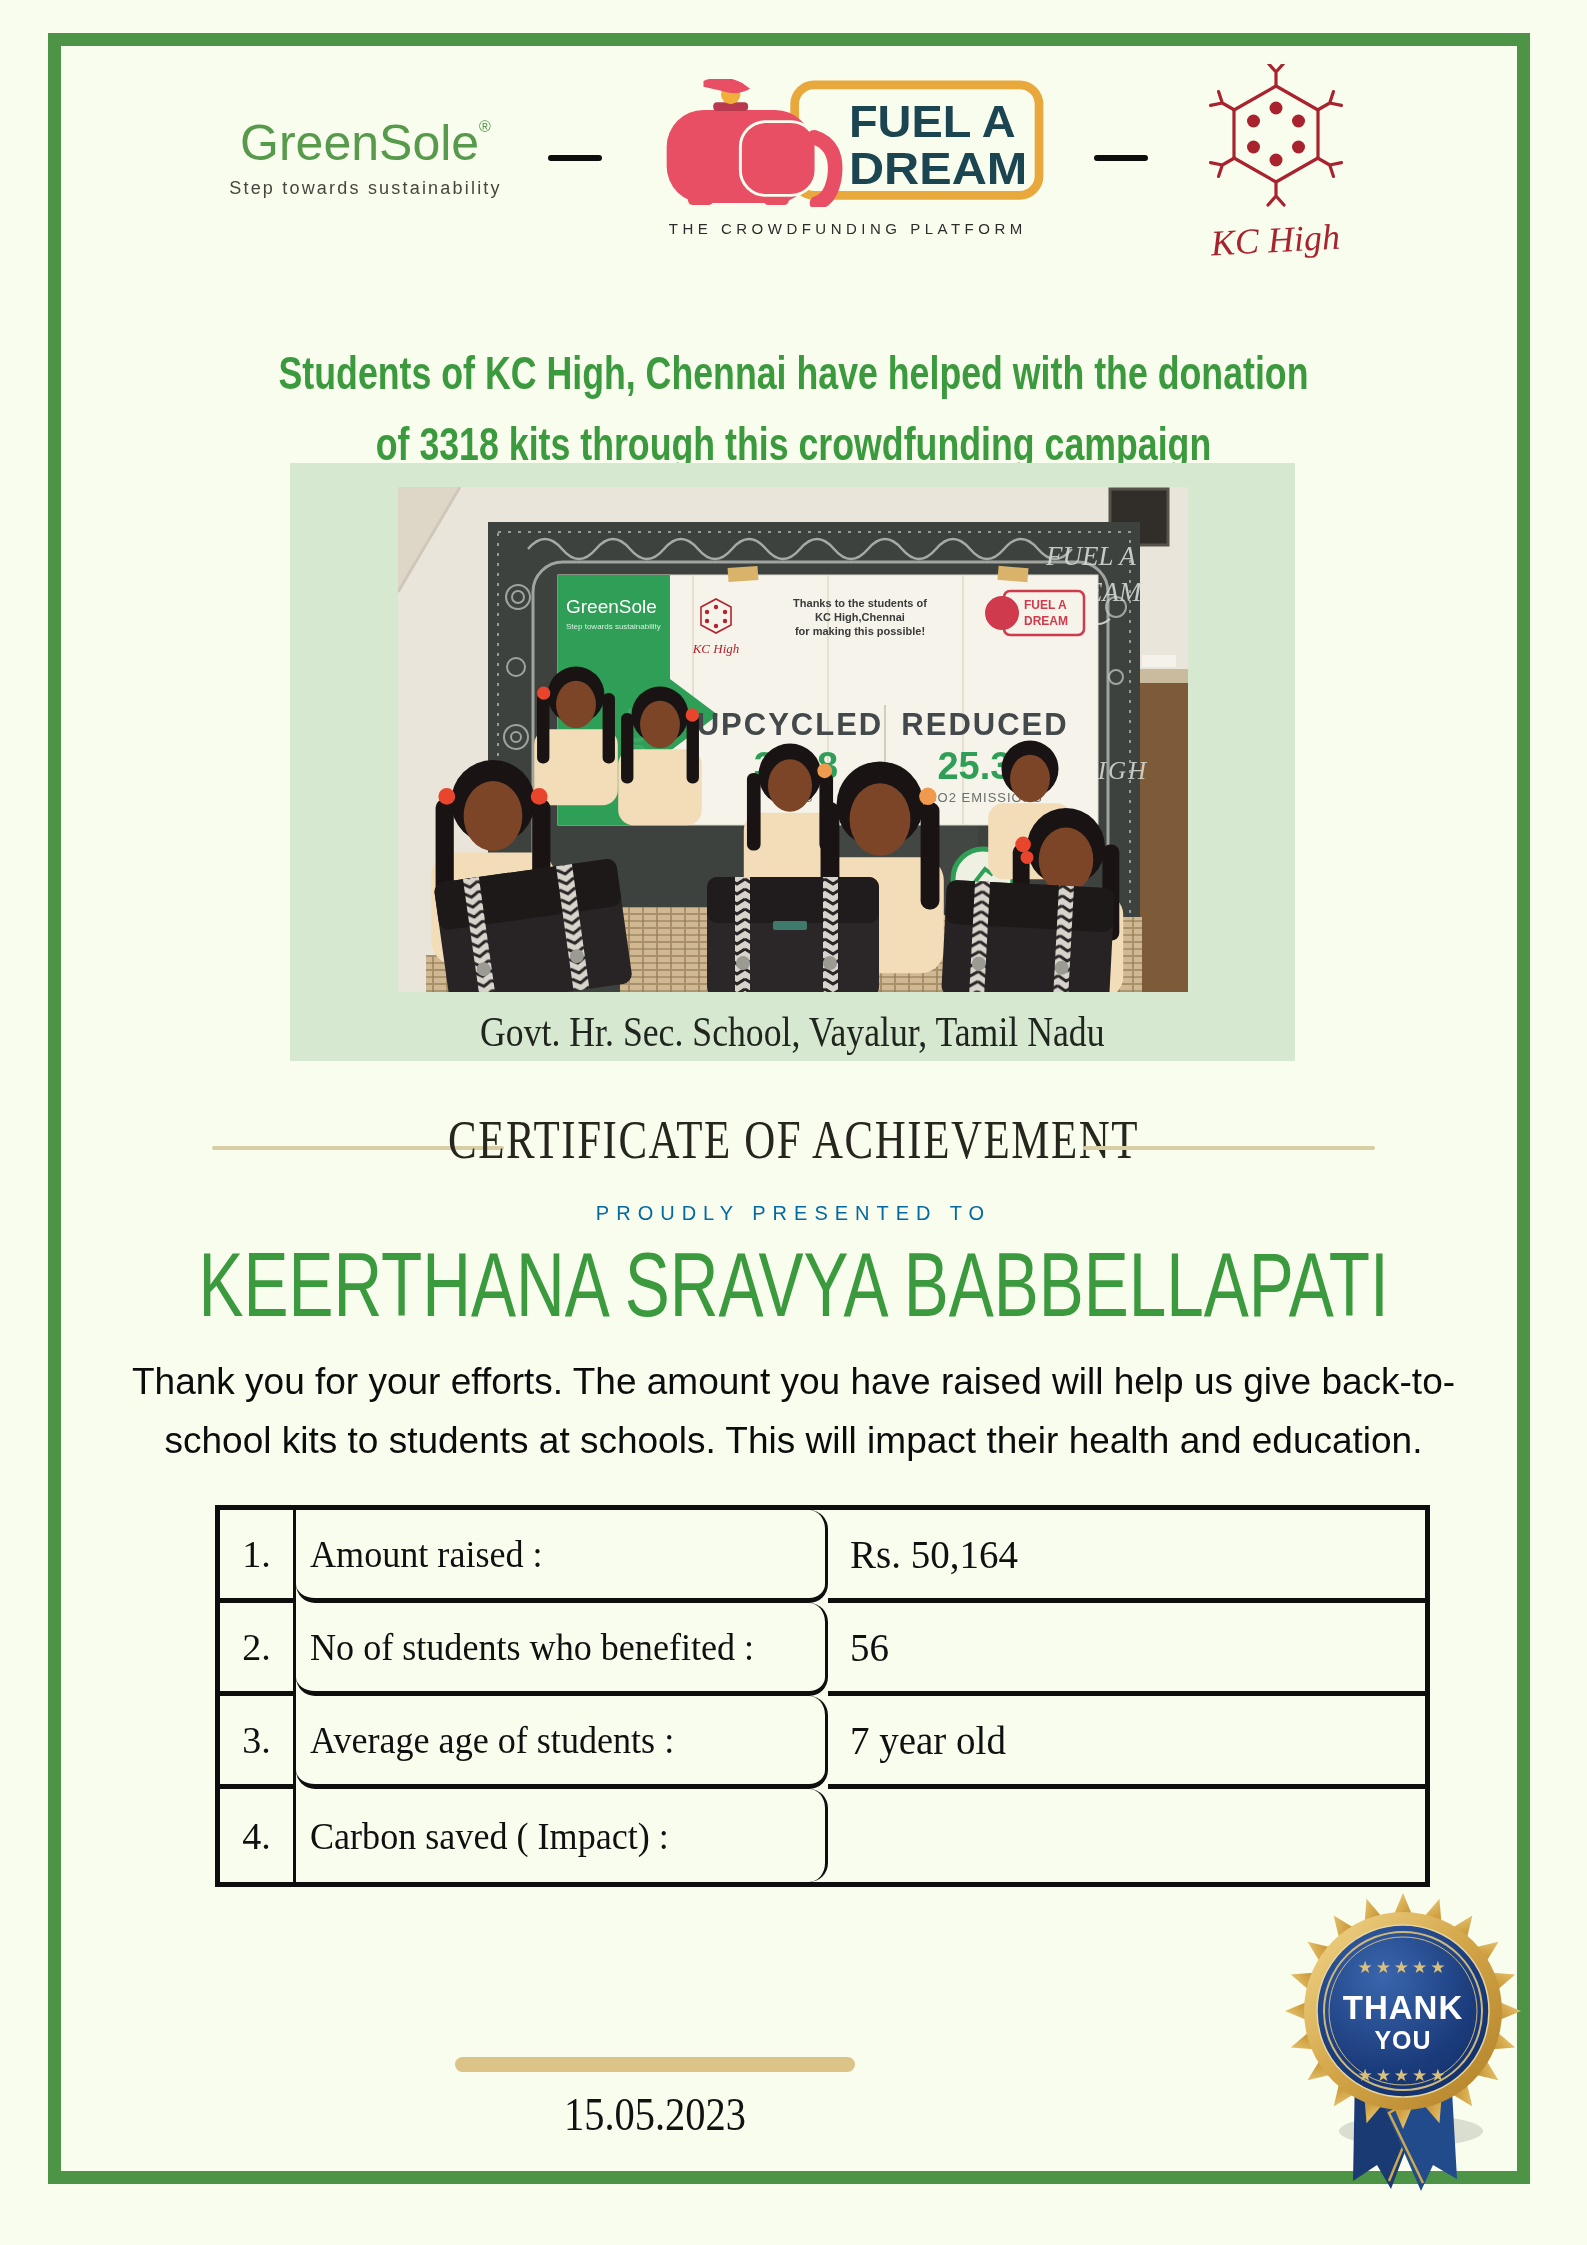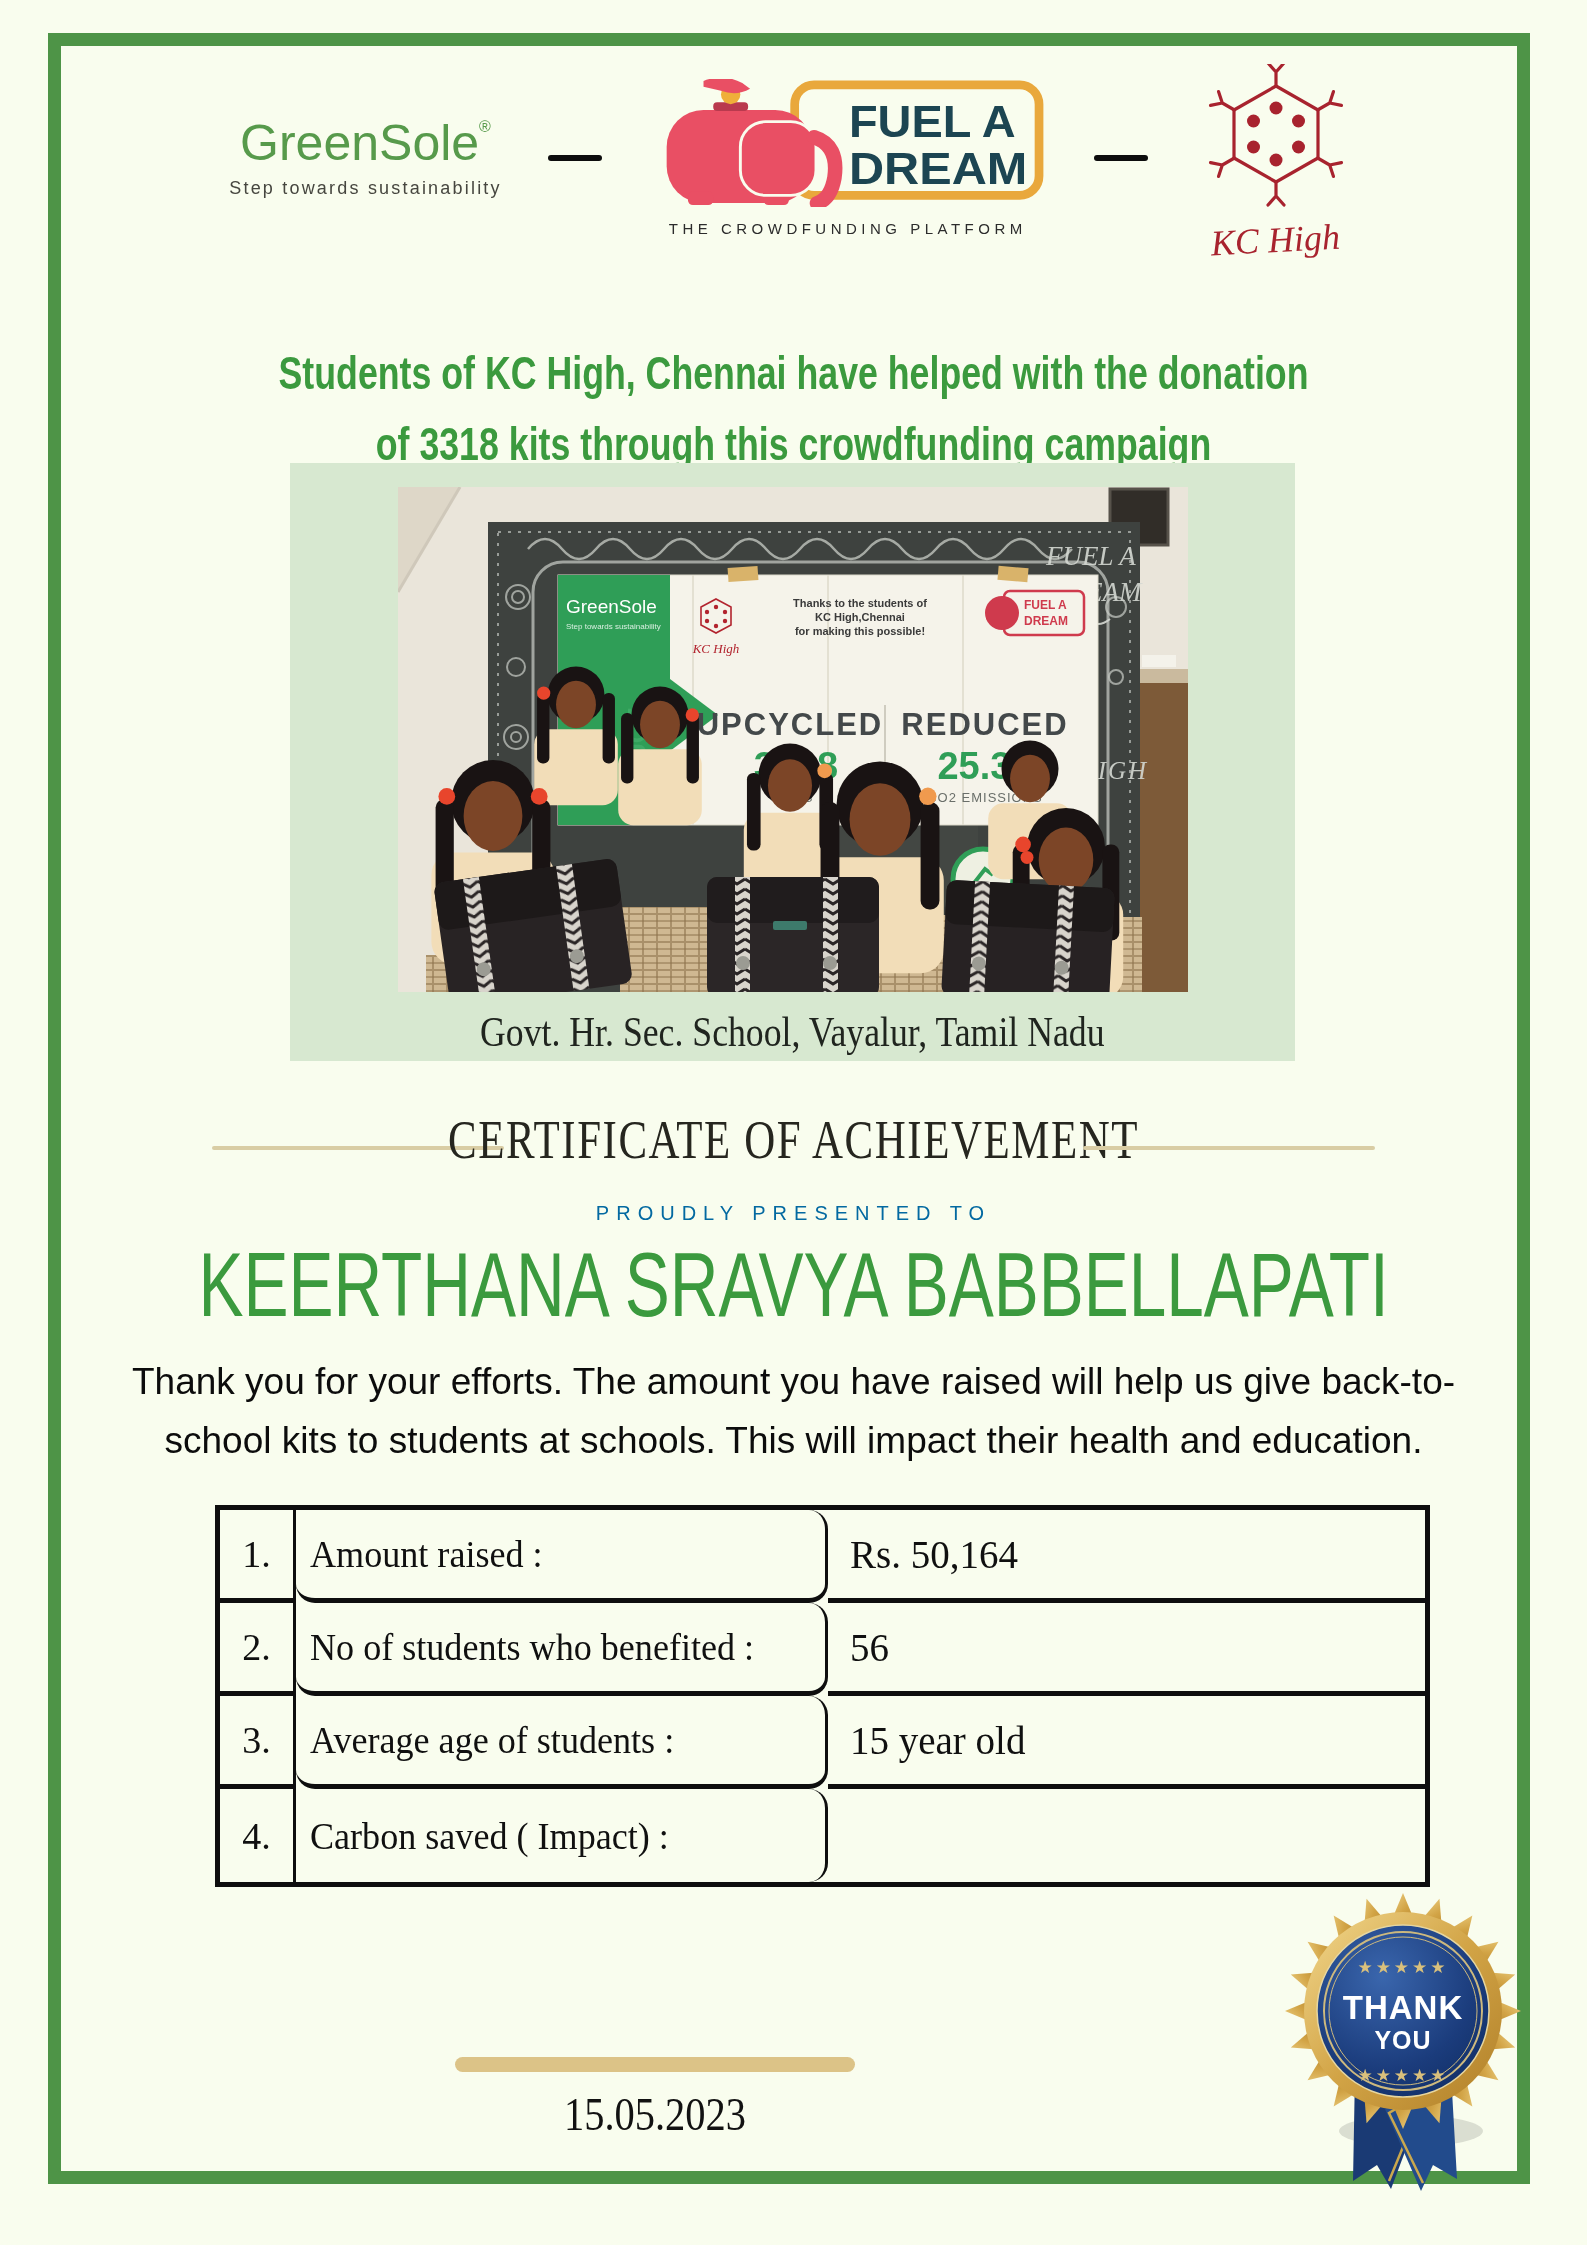--- a/index.html
+++ b/index.html
@@ -367,21 +367,21 @@
     <div class="dcell no">2.</div>
     <div class="dcell label">
         <span>No of students who benefited :</span>
       </div>
     <div class="dcell value">56</div>
 
     <div class="dcell no">3.</div>
     <div class="dcell label">
         <span>Average age of students :</span>
       </div>
-    <div class="dcell value">15 year old</div>
+    <div class="dcell value">7 year old</div>
 
     <div class="dcell no last">4.</div>
     <div class="dcell label last">
         <span>Carbon saved ( Impact) :</span>
       </div>
   </div>
 
   <svg class="badge" width="240" height="300" viewBox="0 0 240 300">
     <defs>
       <linearGradient id="goldg" x1="0" y1="0" x2="1" y2="1">

